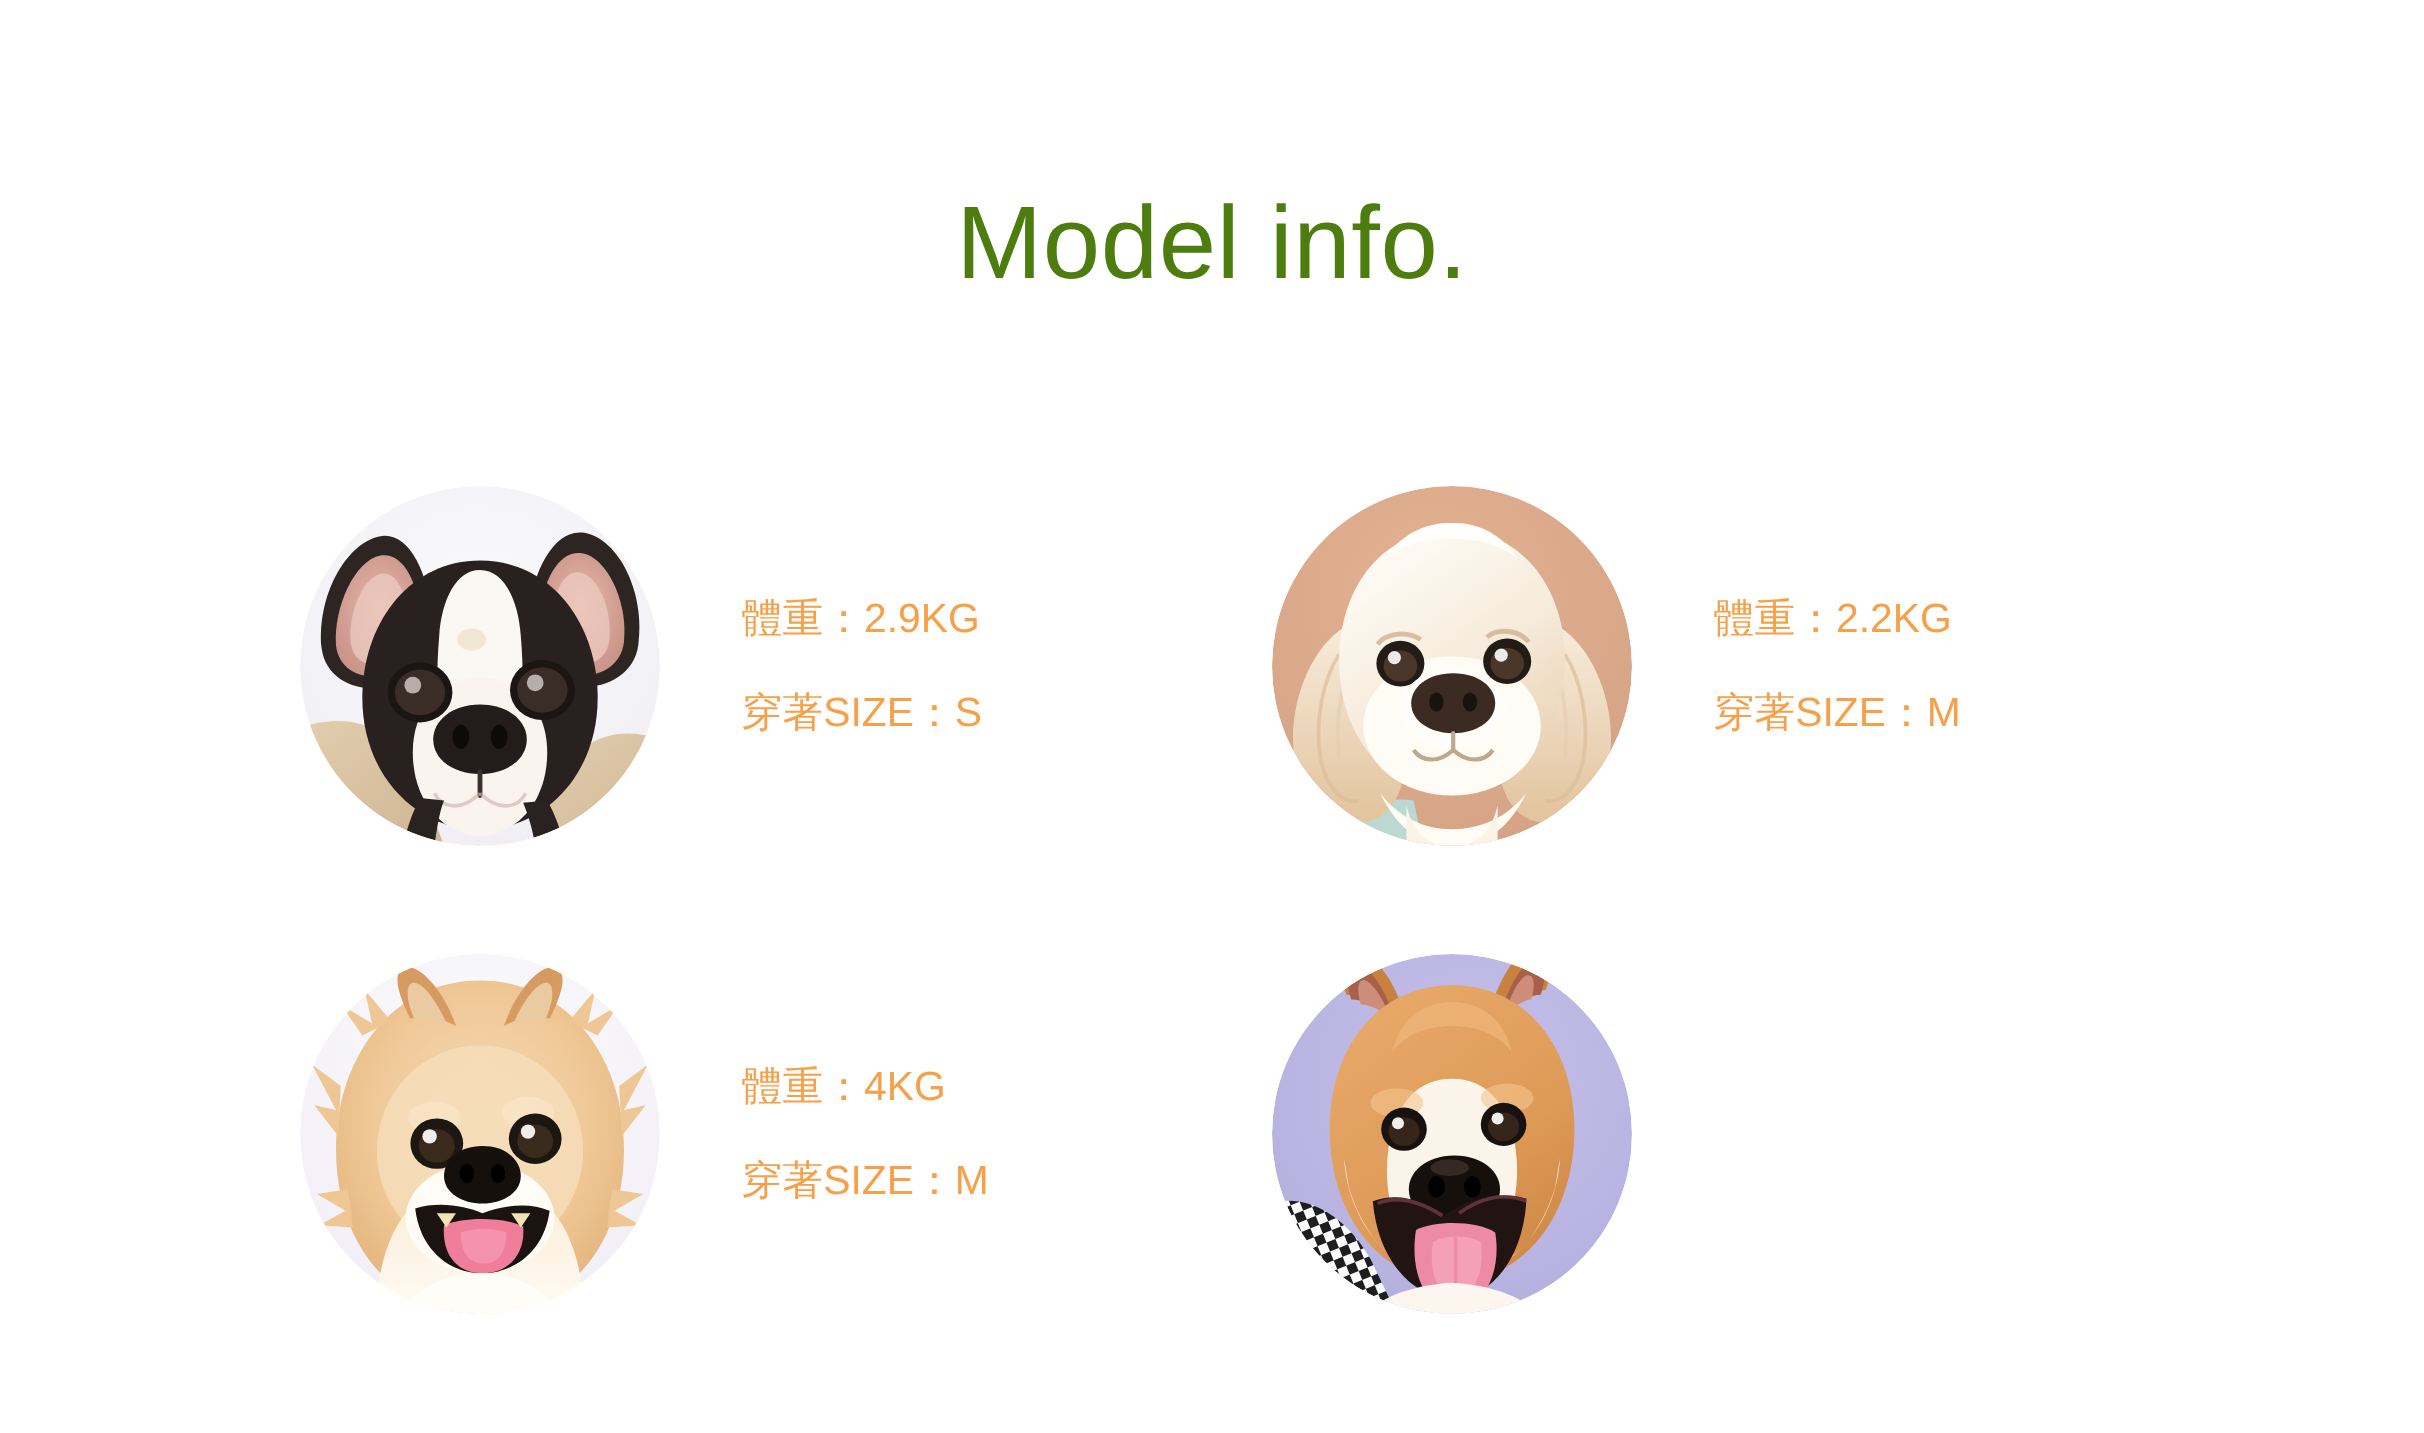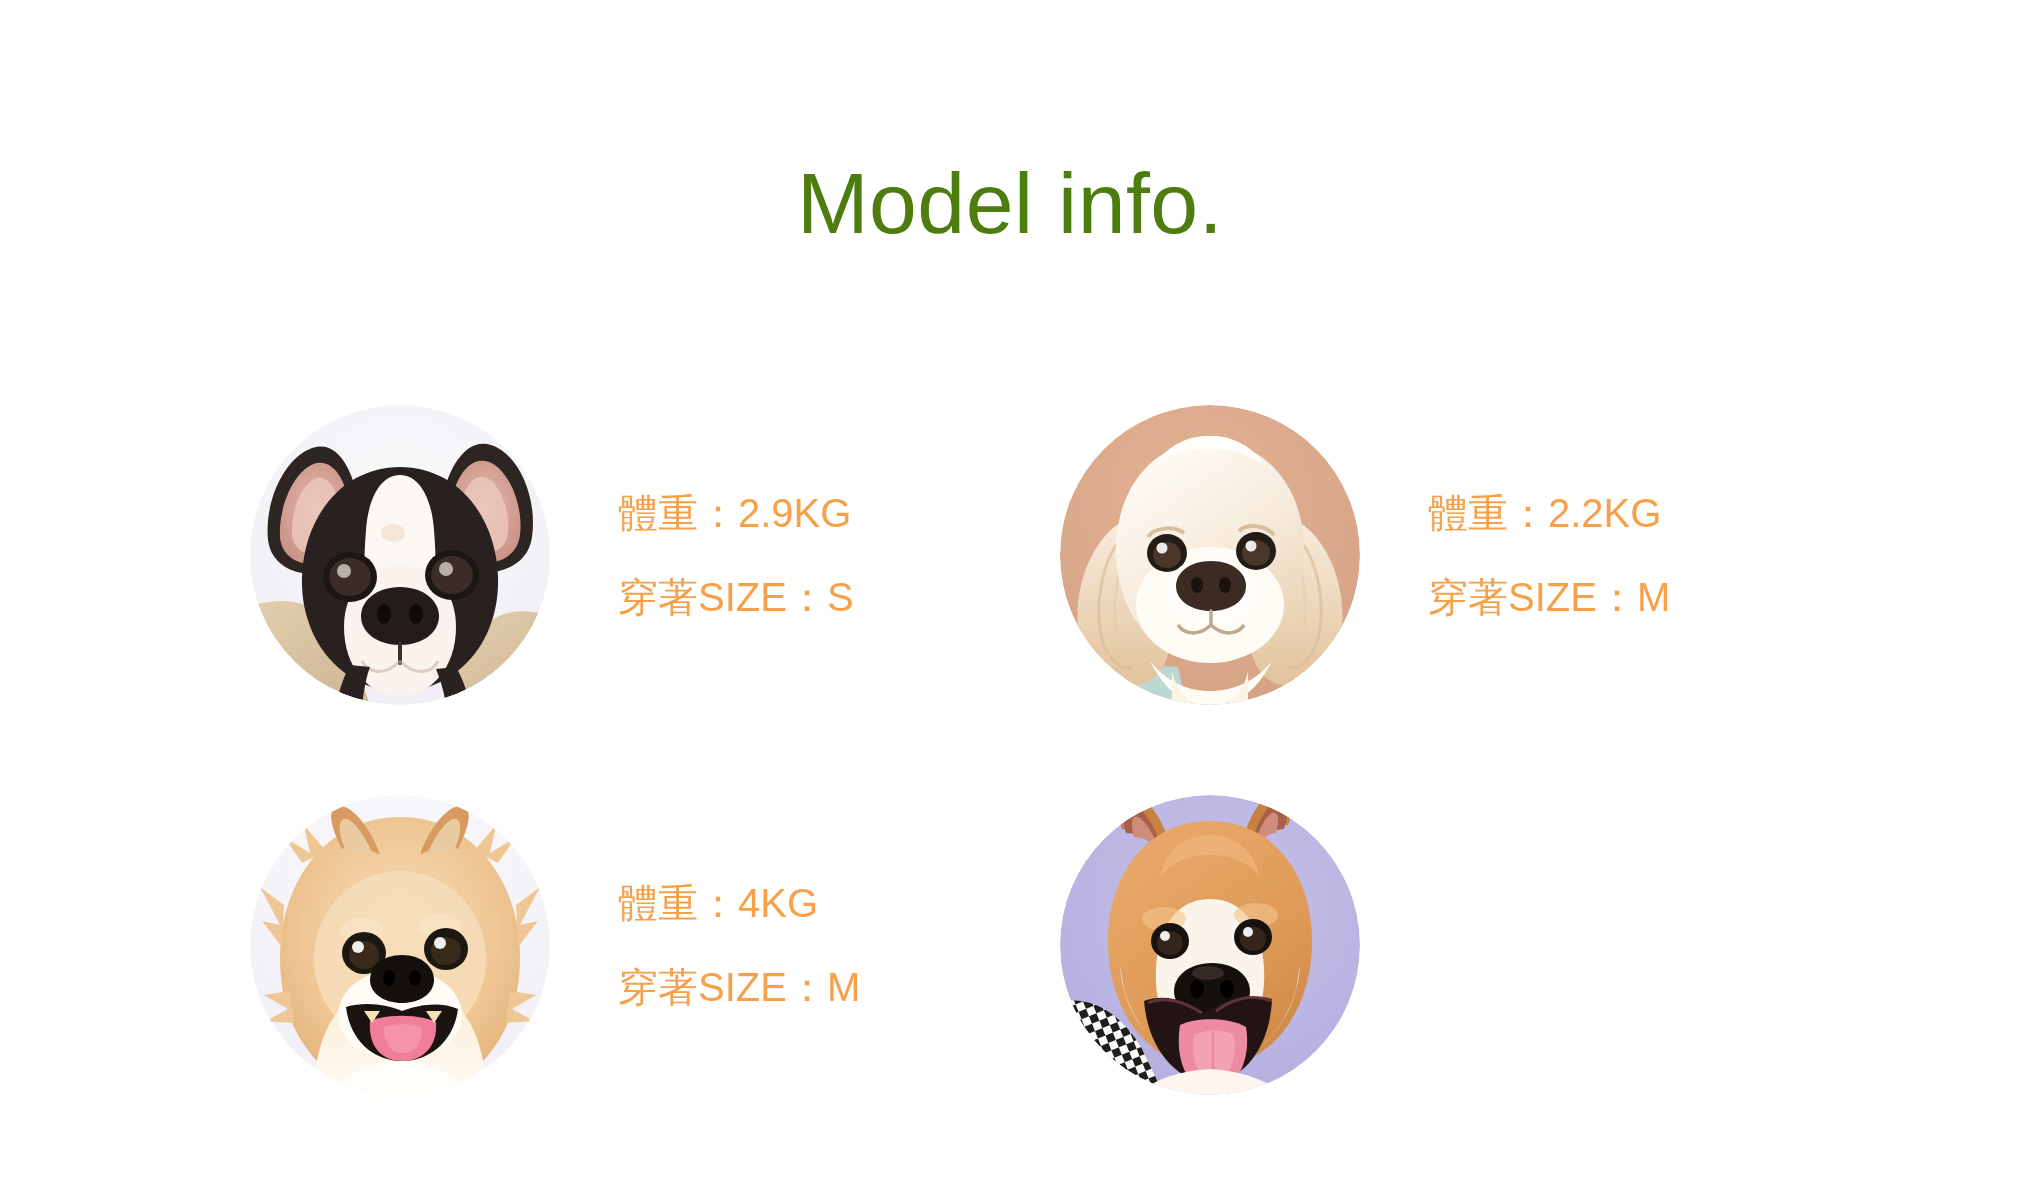--- a/index.html
+++ b/index.html
@@ -67,21 +67,21 @@
 
   .model-specs {
     margin-left: 68px;
     display: flex;
     flex-direction: column;
     justify-content: center;
   }
 
   .spec-line {
     color: #F6A04A;
-    font-size: 40px;
+    font-size: 34px;
     line-height: 1;
     font-weight: 400;
     white-space: nowrap;
     font-family: "Liberation Sans", sans-serif;
   }
   .spec-line.weight { margin-bottom: 44px; }
 </style>
 </head>
 <body>
 

